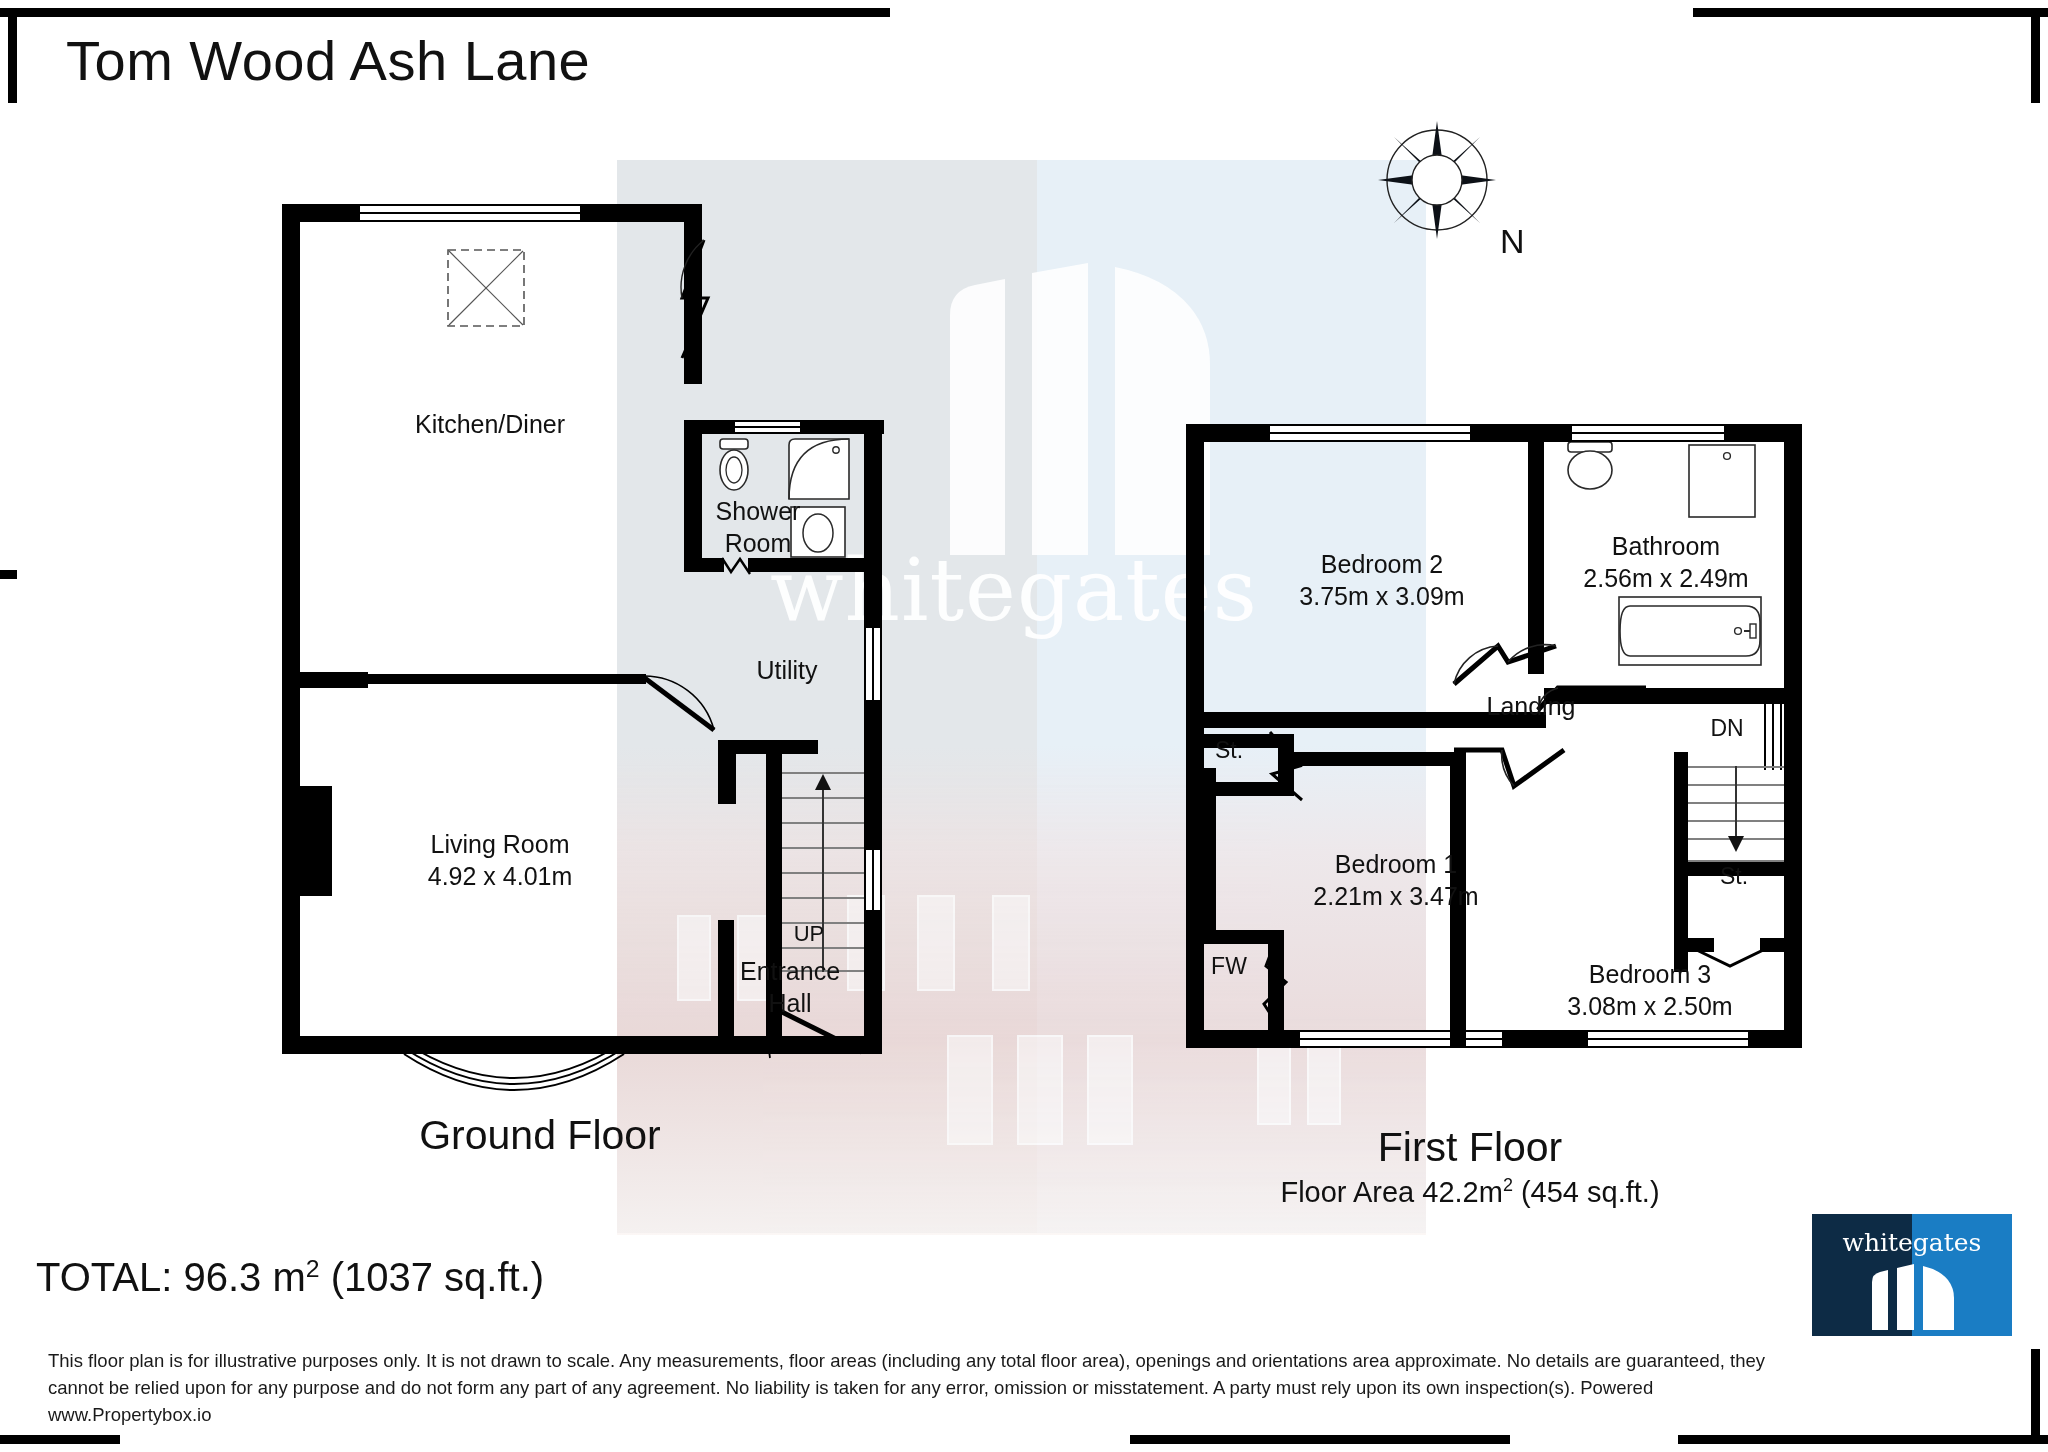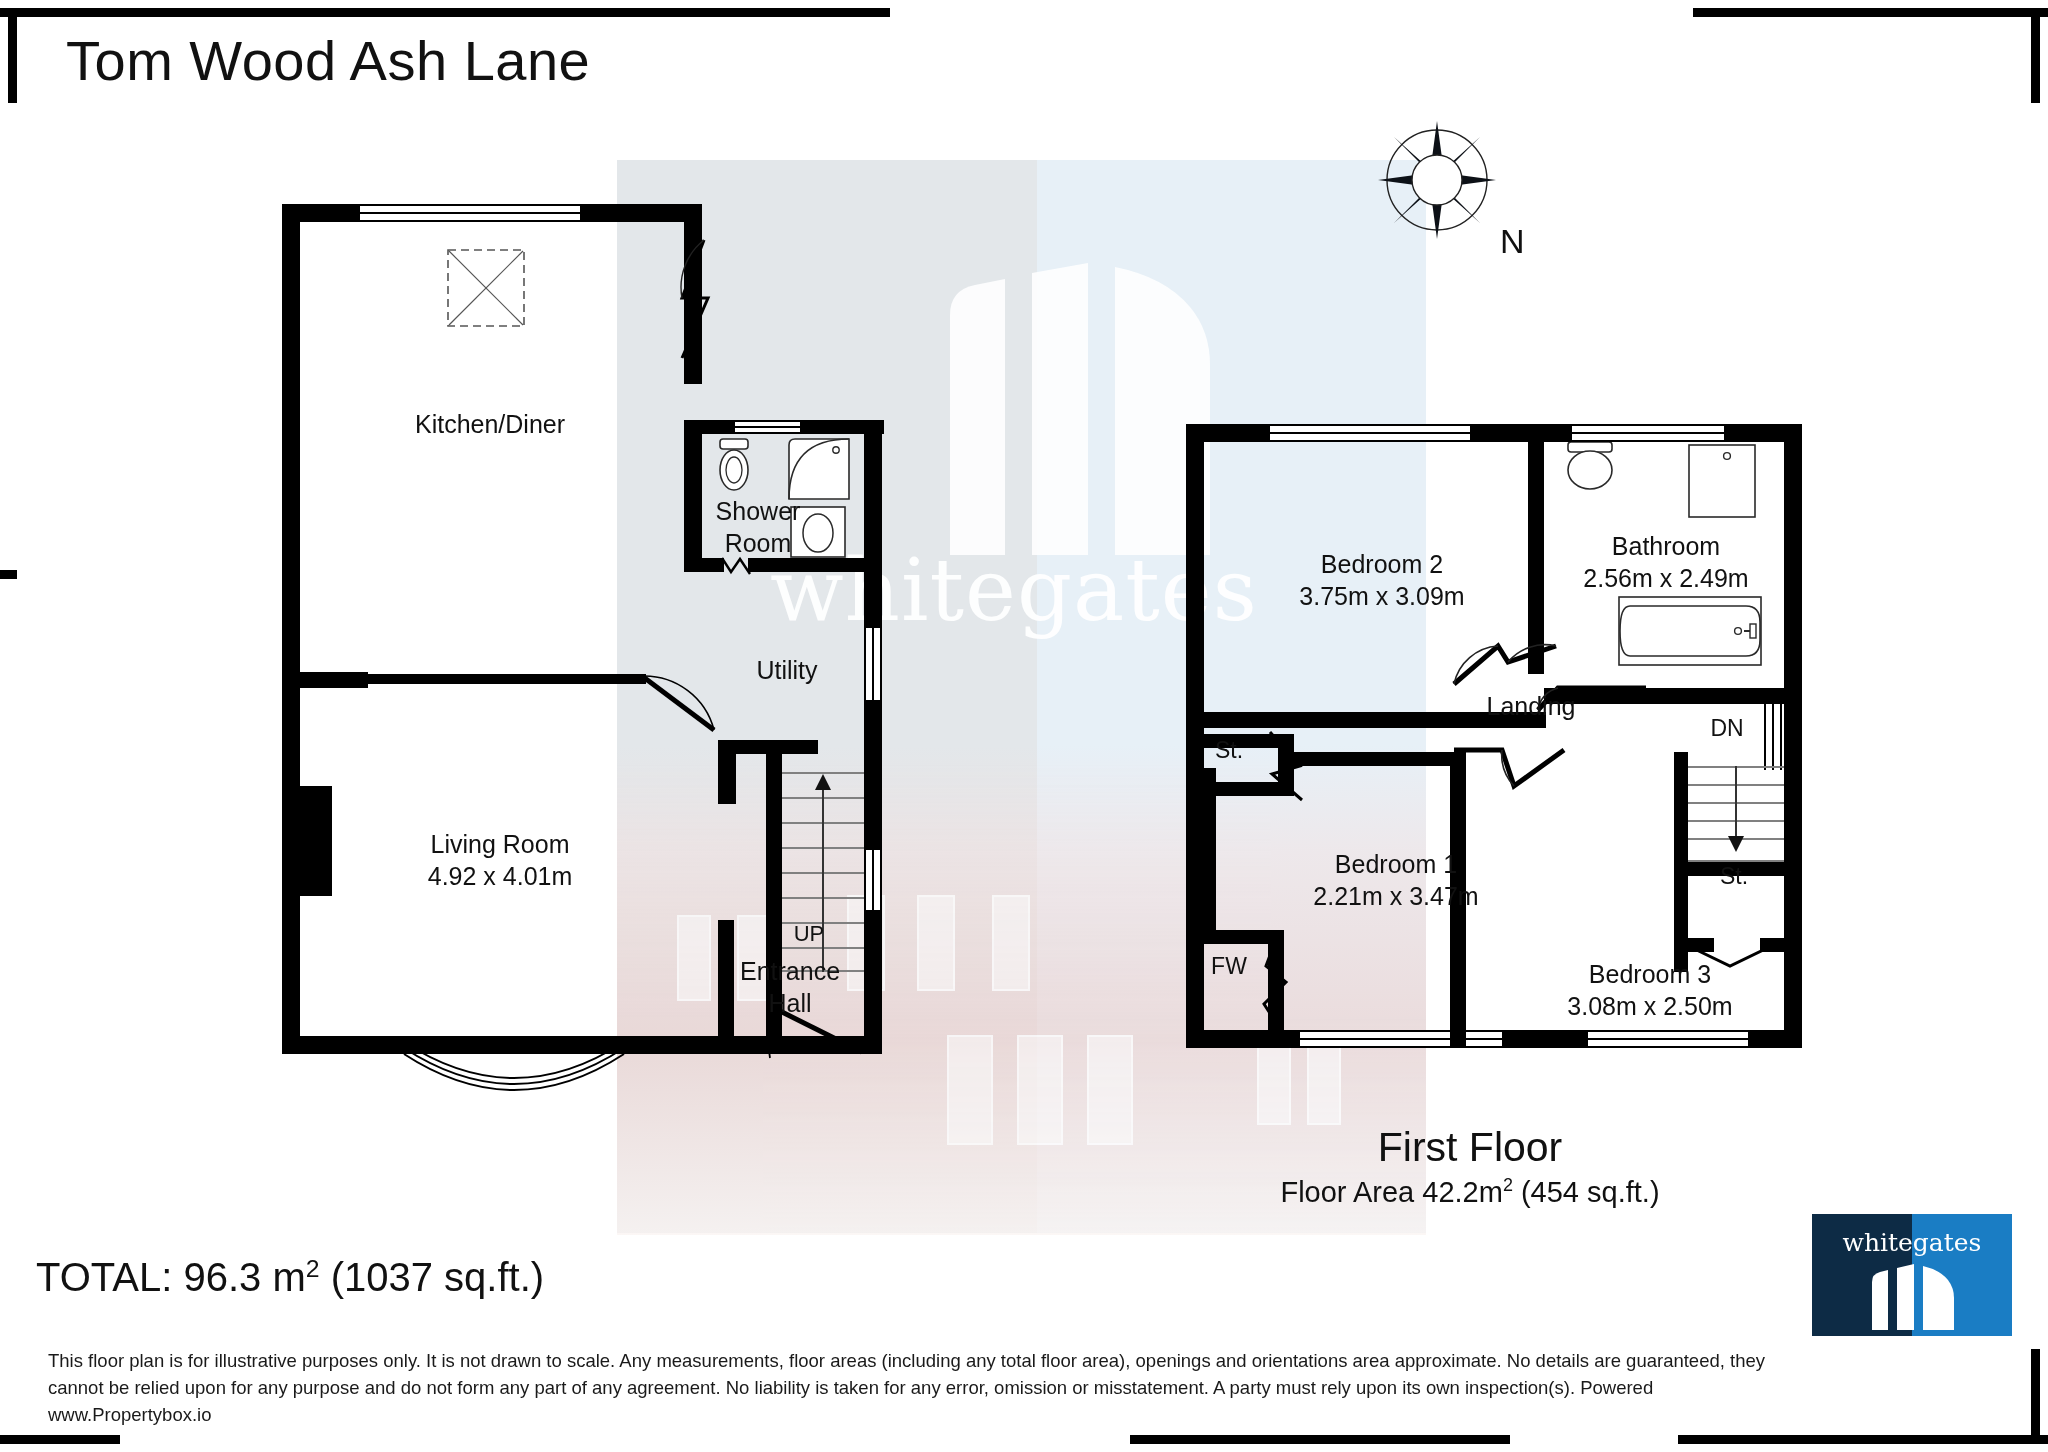--- a/index.html
+++ b/index.html
@@ -305,20 +305,21 @@
     </div>
 
     <div class="label" style="left:748px; top:920px; width:122px; font-size:22px;">UP</div>
 
     <div class="label" style="left:700px; top:955px; width:180px;">
       <div>Entrance</div>
       <div>Hall</div>
     </div>
 
     <div class="floor-caption" style="left:300px; top:1112px; width:480px;">
+      <div class="fc-title">Ground Floor</div>
     </div>
   </div>
 
   <div>
 
     <div class="wall" style="left:1186px; top:424px;  width:18px;  height:344px;"></div>
     <div class="wall" style="left:1186px; top:768px;  width:30px;  height:170px;"></div>
     <div class="wall" style="left:1186px; top:938px;  width:18px;  height:110px;"></div>
     <div class="wall" style="left:1186px; top:424px;  width:616px; height:18px;"></div>
     <div class="wall" style="left:1784px; top:424px;  width:18px;  height:624px;"></div>

